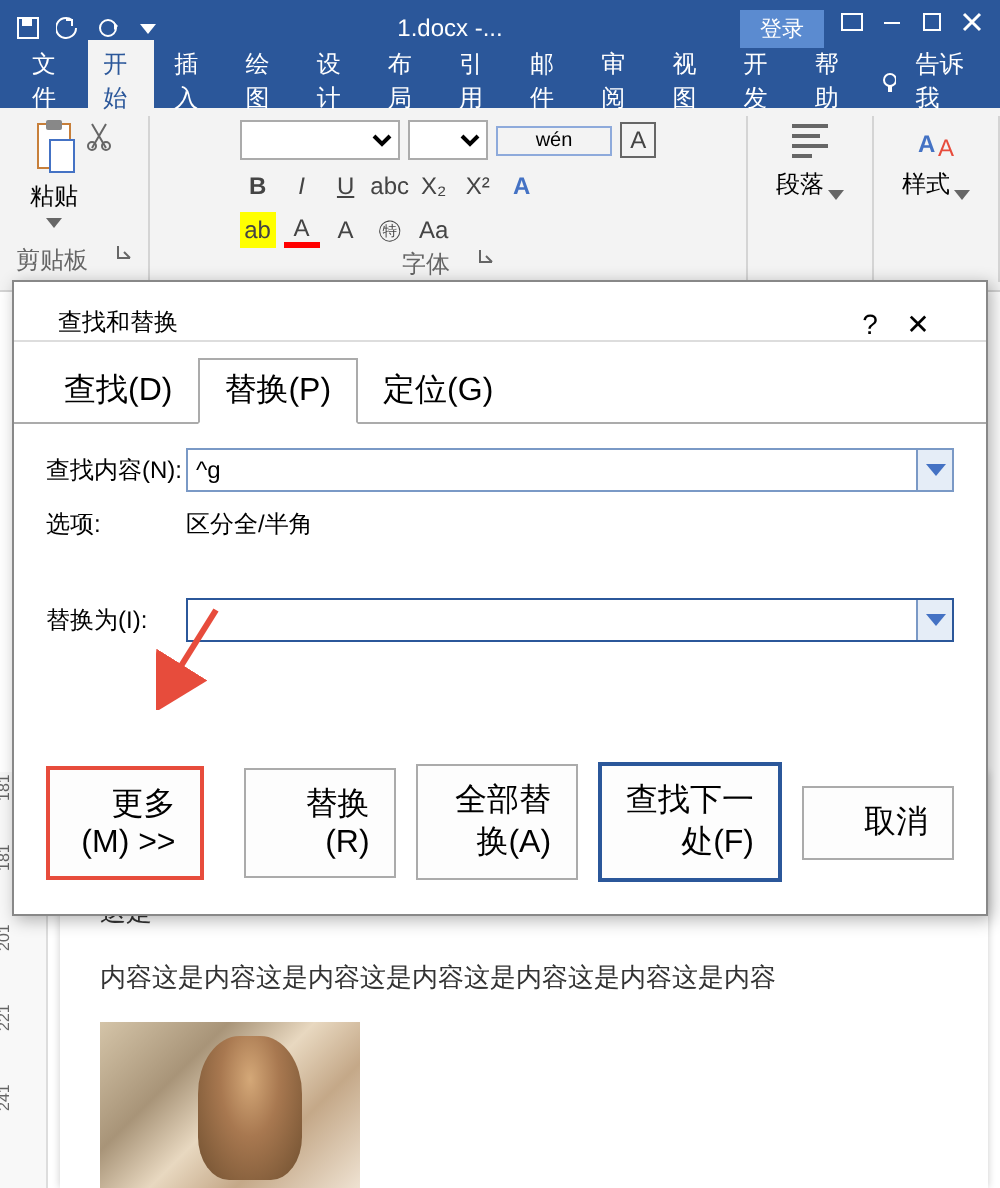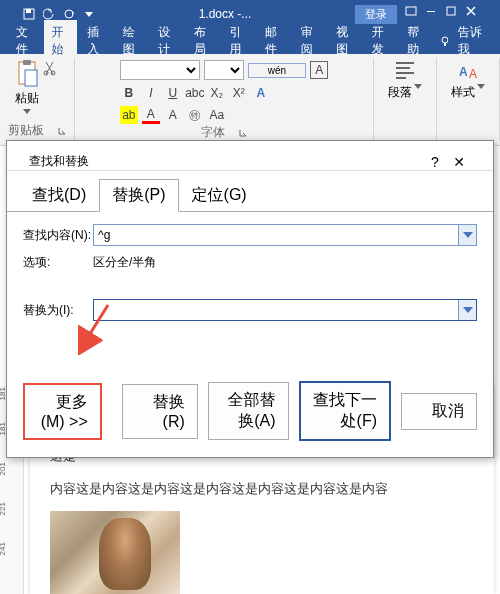--- a/index.html
+++ b/index.html
@@ -1,46 +1,46 @@
 <!DOCTYPE html>
 <html><head>
 <meta charset="utf-8">
 <style>
 *{margin:0;padding:0;box-sizing:border-box;font-family:"Microsoft YaHei",sans-serif;font-size:12px}
 body{width:500px;height:594px;background:#fff;overflow:hidden;position:relative}
-.titlebar{background:#2b579a;height:28px;display:flex;align-items:center;color:#fff;padding:0 23px}
+.titlebar{background:#2b579a;height:28px;display:flex;align-items:center;color:#fff;padding:0 8px}
 .titlebar .left-icons,.titlebar .right-icons{display:flex;gap:8px;}
 .titlebar .doc-title{flex:1;text-align:center;font-size:12px}
 .titlebar svg{width:12px;height:12px;fill:#fff}
 .login-btn{background:#5b8bd0;padding:2px 10px;font-size:11px}
 .menubar{background:#2b579a;height:26px;display:flex;align-items:center;color:#fff;padding:0 8px;gap:2px}
 .menubar .tab{padding:4px 8px;font-size:12px;cursor:pointer}
 .menubar .tab.active{background:#f3f3f3;color:#2b579a}
 .menubar .tab.file{color:#fff}
 .menubar .lightbulb{width:12px;height:12px;fill:#fff;margin-left:4px}
 .ribbon{background:#f3f3f3;height:92px;border-bottom:1px solid #d4d4d4;display:flex;padding:4px 0}
 .ribbon-group{border-right:1px solid #d4d4d4;padding:2px 8px;display:flex;flex-direction:column;justify-content:space-between;align-items:center}
-.ribbon-group .label{font-size:11px;color:#666;display:flex;align-items:center;gap:14px}
+.ribbon-group .label{font-size:11px;color:#666;display:flex;align-items:flex-start;gap:14px}
 .ribbon-group .label svg{width:8px;height:8px}
 .clipboard-icons{display:flex;gap:4px}
 .clipboard-icons svg{width:16px;height:16px}
 .paste-big{display:flex;flex-direction:column;align-items:center;gap:2px}
 .paste-big svg{width:24px;height:28px}
 .font-controls{display:flex;flex-direction:column;gap:4px;align-items:flex-start}
 .font-row{display:flex;gap:4px;align-items:center}
 .font-select{width:80px;height:20px;border:1px solid #ababab;background:#fff;font-size:11px}
 .size-select{width:40px;height:20px;border:1px solid #ababab;background:#fff}
 .font-btn{width:18px;height:18px;display:flex;align-items:center;justify-content:center;font-size:12px;color:#444}
 .font-btn.bold{font-weight:bold}
 .font-btn.italic{font-style:italic}
 .font-btn.underline{text-decoration:underline}
 .win-box{border:1px solid #8eaadb;padding:1px 19px;font-size:10px}
 .big-btn{display:flex;flex-direction:column;align-items:center;gap:2px;padding:0 6px}
 .big-btn svg{width:22px;height:22px}
-.big-btn .txt{display:flex;align-items:flex-start;gap:2px;font-size:11px}
+.big-btn .txt{display:flex;align-items:flex-end;gap:2px;font-size:11px}
 .dialog{position:absolute;top:140px;left:6px;right:6px;background:#fff;border:1px solid #888;box-shadow:2px 2px 8px rgba(0,0,0,0.3);z-index:10}
 .dialog-title{height:30px;display:flex;align-items:flex-end;padding:0 22px;border-bottom:1px solid #ddd}
 .dialog-title .txt{flex:1;font-size:12px}
 .dialog-title .help,.dialog-title .close{width:24px;text-align:center;font-size:14px;cursor:pointer}
 .dialog-tabs{display:flex;padding:8px 12px 0 12px;border-bottom:1px solid #ababab}
 .dialog-tab{padding:5px 12px;border:1px solid transparent;font-size:16px;cursor:pointer;margin-bottom:-1px}
 .dialog-tab.active{border:1px solid #ababab;border-bottom:1px solid #fff;background:#fff}
 .dialog-body{padding:12px 16px}
 .form-row{display:flex;align-items:center;margin-bottom:8px}
 .form-row .lbl{width:70px;font-size:12px}

